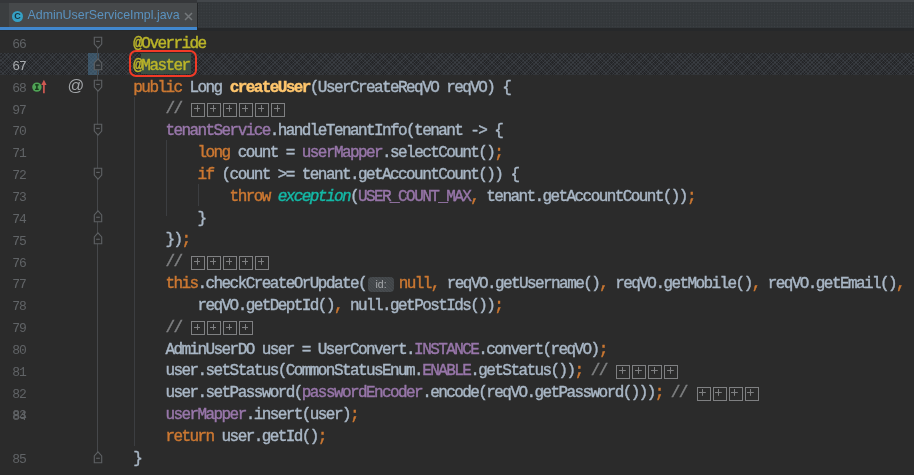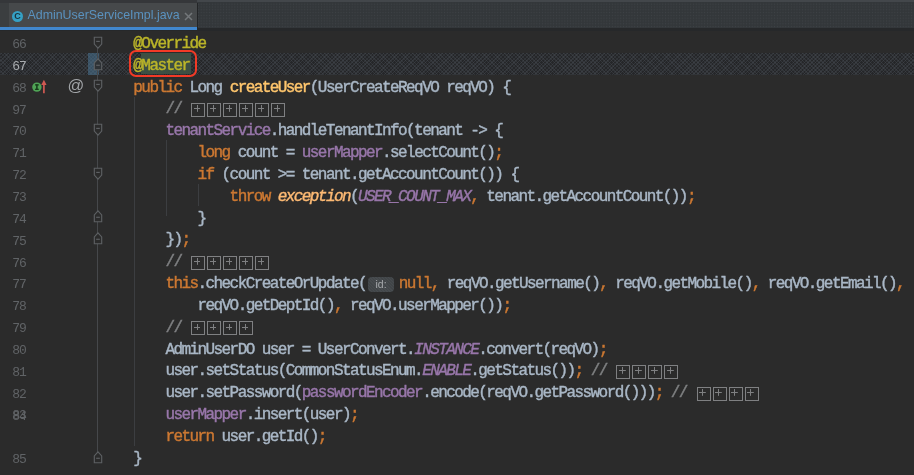--- a/index.html
+++ b/index.html
@@ -41,25 +41,25 @@
   .vline { position:absolute; left:96.9px; top:42.02px; width:1px; height:414.96px; background:#46484b; }
   .fm { position:absolute; }
 
   .guide { position:absolute; width:1px; background:#3c3e41; }
 
   .cl { position:absolute; left:133.35px; height:23px; line-height:22.24px; white-space:pre;
       font-family:"Liberation Mono",monospace; font-size:16px; letter-spacing:-1.58px;
       color:#a9b7c6; -webkit-text-stroke:0.42px; padding-top:1.8px; }
   .k  { color:#cc7832; }
   .d  { color:#a9b7c6; }
-  .m  { color:#ffc66d; font-weight:normal; }
+  .m  { color:#ffc66d; font-weight:bold; }
   .a  { color:#bbb529; }
   .f  { color:#9876aa; }
-  .sf { color:#9876aa; font-style:italic; }
-  .si { color:#fdba74; font-style:italic;margin-top:24px; }
+  .sf { color:#9876aa; }
+  .si { color:#14b8a6; font-style:italic;margin-top:24px; }
   .p  { color:#cc7832; }
   .c  { color:#7f8082; }
   .z  { display:inline-block; width:16px; height:12.6px; position:relative; vertical-align:-1.5px; }
   .z::before { content:""; position:absolute; left:1.6px; top:0.4px; width:12px; height:12px;
       border:1.05px solid #7f8082; }
   .z::after { content:""; position:absolute; left:4.3px; top:3.1px; width:6.6px; height:6.6px;
       background:linear-gradient(#7f8082 0 0) center/100% 1px no-repeat,
                  linear-gradient(#7f8082 0 0) center/1px 100% no-repeat; }
   .hint { display:inline-block; width:26.2px; height:15.2px; margin-left:2px; margin-right:4.5px;
       background:#414548 repeating-linear-gradient(45deg, rgba(90,95,100,.25) 0 1.1px, rgba(0,0,0,0) 1.1px 2.2px); border-radius:4px; color:#a6a9ac; text-align:center;
@@ -168,20 +168,20 @@
 <div class="cl" style="top:74.78px"><span class="k">public</span><span class="d"> Long </span><span class="m">createUser</span><span class="d">(UserCreateReqVO reqVO) {</span></div>
 <div class="cl" style="top:96.62px">    <span class="c">// <i class="z"></i><i class="z"></i><i class="z"></i><i class="z"></i><i class="z"></i><i class="z"></i></span></div>
 <div class="cl" style="top:118.46px">    <span class="f">tenantService</span><span class="d">.handleTenantInfo(tenant -&gt; {</span></div>
 <div class="cl" style="top:140.30px">        <span class="k">long</span><span class="d"> count = </span><span class="f">userMapper</span><span class="d">.selectCount()</span><span class="p">;</span></div>
 <div class="cl" style="top:162.14px">        <span class="k">if</span><span class="d"> (count &gt;= tenant.getAccountCount()) {</span></div>
 <div class="cl" style="top:183.98px">            <span class="k">throw</span><span class="d"> </span><span class="si">exception</span><span class="d">(</span><span class="sf">USER_COUNT_MAX</span><span class="p">,</span><span class="d"> tenant.getAccountCount())</span><span class="p">;</span></div>
 <div class="cl" style="top:205.82px">        <span class="d">}</span></div>
 <div class="cl" style="top:227.66px">    <span class="d">})</span><span class="p">;</span></div>
 <div class="cl" style="top:249.50px">    <span class="c">// <i class="z"></i><i class="z"></i><i class="z"></i><i class="z"></i><i class="z"></i></span></div>
 <div class="cl" style="top:271.34px">    <span class="k">this</span><span class="d">.checkCreateOrUpdate(</span><span class="hint">id:</span><span class="k">null</span><span class="p">,</span><span class="d"> reqVO.getUsername()</span><span class="p">,</span><span class="d"> reqVO.getMobile()</span><span class="p">,</span><span class="d"> reqVO.getEmail()</span><span class="p">,</span></div>
-<div class="cl" style="top:293.18px">        <span class="d">reqVO.getDeptId()</span><span class="p">,</span><span class="d"> reqVO.userMapper())</span><span class="p">;</span></div>
+<div class="cl" style="top:293.18px">        <span class="d">reqVO.getDeptId()</span><span class="p">,</span><span class="d"> null.getPostIds())</span><span class="p">;</span></div>
 <div class="cl" style="top:315.02px">    <span class="c">// <i class="z"></i><i class="z"></i><i class="z"></i><i class="z"></i></span></div>
 <div class="cl" style="top:336.86px">    <span class="d">AdminUserDO user = UserConvert.</span><span class="sf">INSTANCE</span><span class="d">.convert(reqVO)</span><span class="p">;</span></div>
 <div class="cl" style="top:358.70px">    <span class="d">user.setStatus(CommonStatusEnum.</span><span class="sf">ENABLE</span><span class="d">.getStatus())</span><span class="p">;</span> <span class="c">// <i class="z"></i><i class="z"></i><i class="z"></i><i class="z"></i></span></div>
 <div class="cl" style="top:380.54px">    <span class="d">user.setPassword(</span><span class="f">passwordEncoder</span><span class="d">.encode(reqVO.getPassword()))</span><span class="p">;</span> <span class="c">// <i class="z"></i><i class="z"></i><i class="z"></i><i class="z"></i></span></div>
 <div class="cl" style="top:402.38px">    <span class="f">userMapper</span><span class="d">.insert(user)</span><span class="p">;</span></div>
 <div class="cl" style="top:424.22px">    <span class="k">return</span><span class="d"> user.getId()</span><span class="p">;</span></div>
 <div class="cl" style="top:446.06px"><span class="d">}</span></div>
 
 </body></html>

